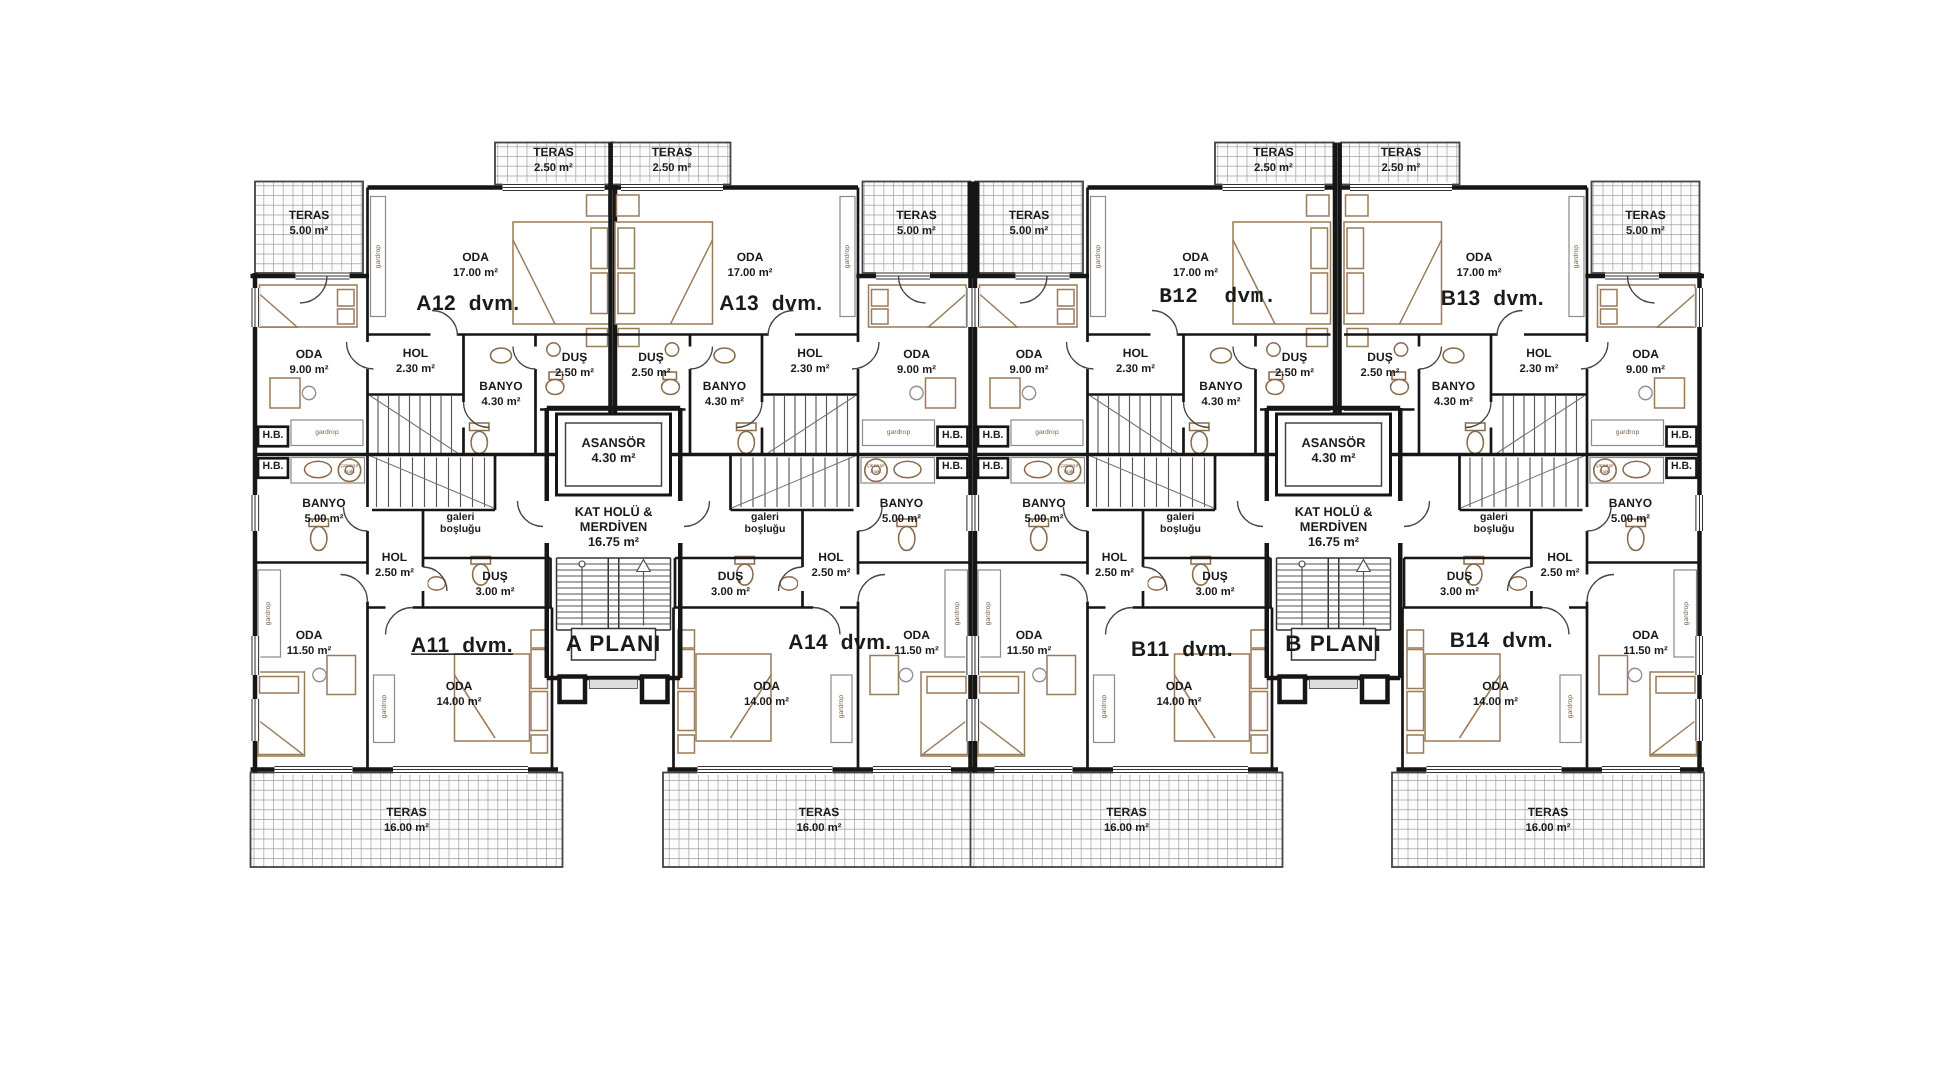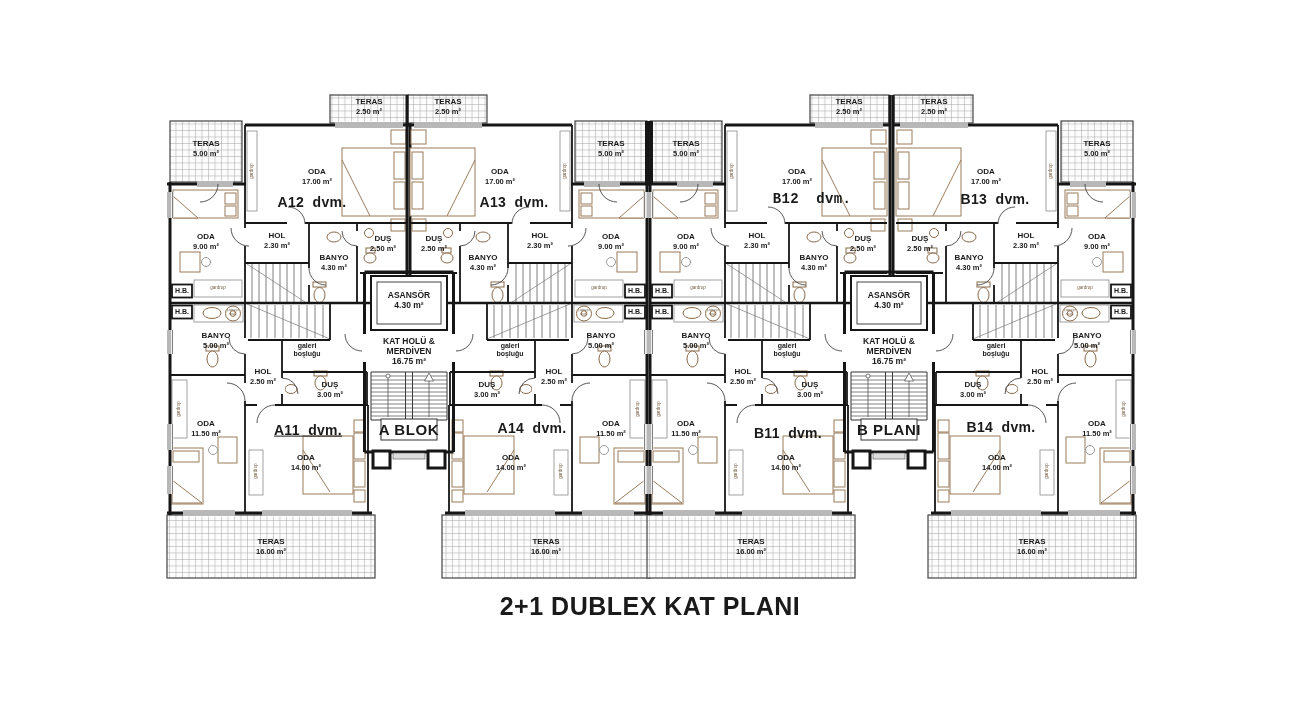--- a/index.html
+++ b/index.html
@@ -519,21 +519,21 @@
       </div>
       <div class="lbl tiny2" style="left: 1070px; top: 313px;">
         <span class="l1">çamaşır</span>
         <span class="l2">mak.</span>
       </div>
       <div class="lbl unit" style="left: 312px; top: 202px;"><span class="l1">A12  dvm.</span></div>
       <div class="lbl unit" style="left: 514px; top: 202px;"><span class="l1">A13  dvm.</span></div>
       <div class="lbl unit" style="left: 812px; top: 199px; font-family: Liberation Mono, monospace;"><span class="l1">B12  dvm.</span></div>
       <div class="lbl unit" style="left: 995px; top: 199px;"><span class="l1">B13  dvm.</span></div>
       <div class="lbl unit" style="left: 308px; top: 430px; text-decoration: underline;"><span class="l1">A11  dvm.</span></div>
-      <div class="lbl unit" style="left: 532px; top: 428px;"><span class="l1">A14  dvm.</span></div>
+      <div class="lbl unit" style="left: 560px; top: 428px;"><span class="l1">A14  dvm.</span></div>
       <div class="lbl unit" style="left: 788px; top: 433px;"><span class="l1">B11  dvm.</span></div>
       <div class="lbl unit" style="left: 1001px; top: 427px;"><span class="l1">B14  dvm.</span></div>
       <div class="lbl core-lbl" style="left: 409px; top: 300px;">
         <span class="l1">ASANSÖR</span>
         <span class="l3">4.30 m²</span>
       </div>
       <div class="lbl core-lbl" style="left: 889px; top: 300px;">
         <span class="l1">ASANSÖR</span>
         <span class="l3">4.30 m²</span>
       </div>
@@ -541,24 +541,21 @@
         <span class="l1">KAT HOLÜ &amp;</span>
         <span class="l2">MERDİVEN</span>
         <span class="l3">16.75 m²</span>
       </div>
       <div class="lbl core-lbl" style="left: 889px; top: 351px;">
         <span class="l1">KAT HOLÜ &amp;</span>
         <span class="l2">MERDİVEN</span>
         <span class="l3">16.75 m²</span>
       </div>
       <div class="lbl blok" style="left: 409px; top: 430px;">
-        <span class="l1">A BLOK</span>
+        <span class="l1">A PLANI</span>
       </div>
       <div class="lbl blok" style="left: 889px; top: 430px;">
         <span class="l1">B PLANI</span>
       </div>
     </div>
 
-<div class="lbl title" style="left:650px;top:606px;">
-  <span>2+1 DUBLEX KAT PLANI</span>
+
 </div>
 
-</div>
-
 </body></html>

